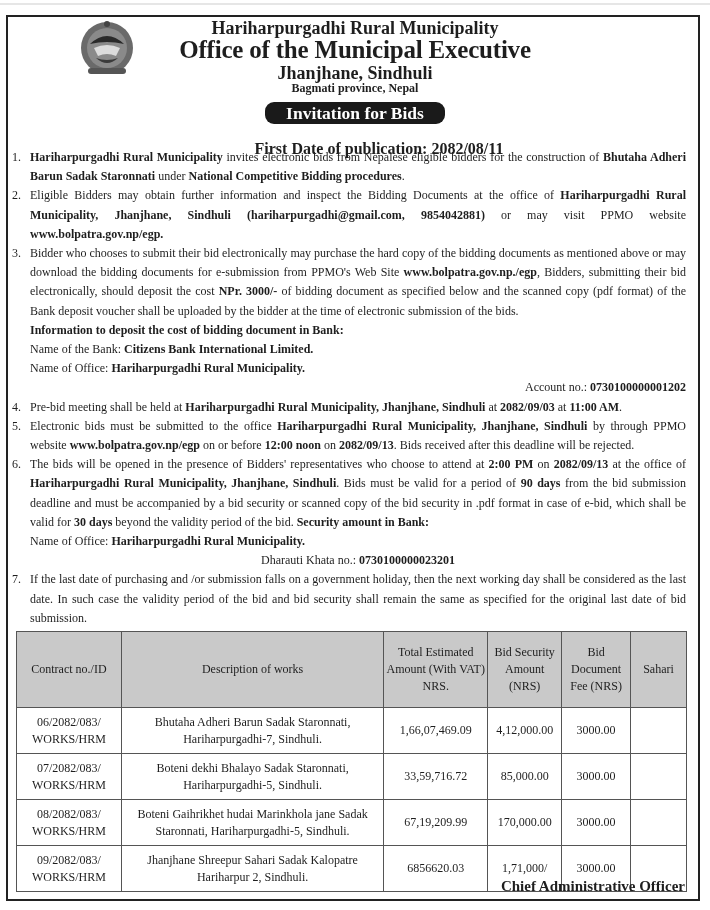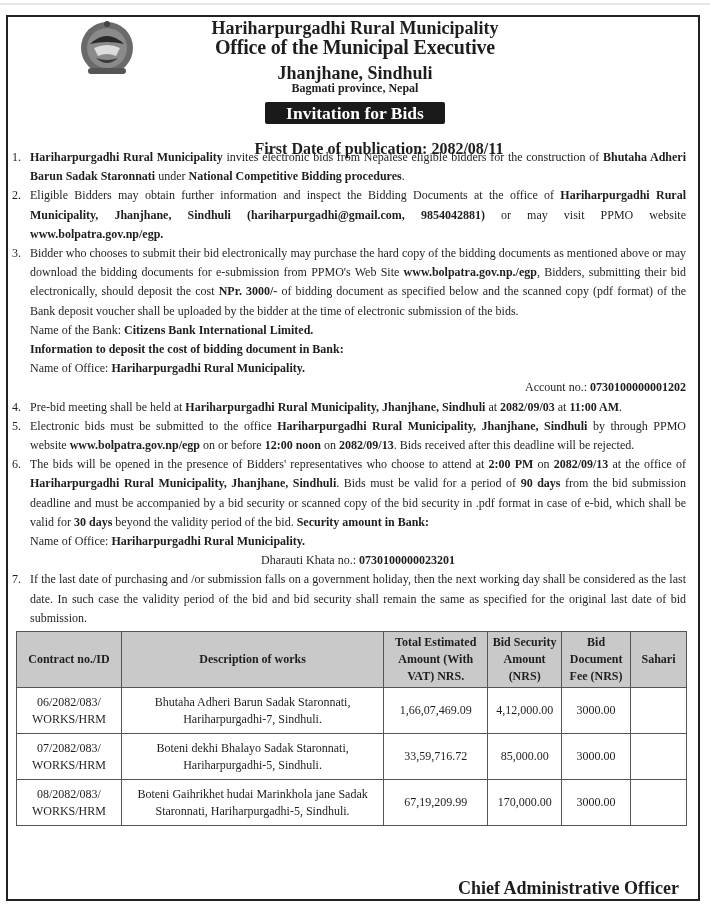--- a/index.html
+++ b/index.html
@@ -3,35 +3,35 @@
 <meta charset="utf-8">
 <style>
   * { box-sizing: border-box; margin: 0; padding: 0; }
   html, body { width: 710px; height: 910px; background: #ffffff; overflow: hidden; }
   body { font-family: "Liberation Serif", "DejaVu Serif", serif; color: #1e1e1e; position: relative; }
   .topline { position: absolute; left: 0; top: 3px; width: 710px; height: 2px; background: #e6e6e6; }
   .frame { position: absolute; left: 6px; top: 15px; width: 694px; height: 886px; border: 2px solid #222; }
   .emblem { position: absolute; left: 76px; top: 18px; width: 62px; height: 64px; }
   .hdr { position: absolute; left: 0; width: 710px; text-align: center; font-weight: bold; }
   .h1 { top: 18px; font-size: 18px; }
-  .h2 { top: 36px; font-size: 20px; letter-spacing: -0.2px; }
+  .h2 { top: 36px; font-size: 25px; letter-spacing: -0.2px; }
   .h3 { top: 63px; font-size: 18px; }
   .h4 { top: 81px; font-size: 12px; }
   .ifb-wrap { position: absolute; top: 102px; left: 0; width: 710px; text-align: center; }
-  .ifb { display: inline-block; background: #1a1a1a; color: #fff; font-weight: bold; font-size: 17.5px; padding: 0 21px; height: 22px; line-height: 22px; border-radius: 2px; }
+  .ifb { display: inline-block; background: #1a1a1a; color: #fff; font-weight: bold; font-size: 17.5px; padding: 0 21px; height: 22px; line-height: 22px; border-radius: 9px; }
   .pub { top: 140px; font-size: 16px; padding-left: 48px; }
   .body { position: absolute; left: 12px; top: 148px; width: 674px; font-size: 12px; line-height: 19.2px; text-align: justify; }
   .item { position: relative; padding-left: 18px; }
   .num { position: absolute; left: 0; top: 0; }
   b { font-weight: bold; }
   table { position: absolute; left: 16px; top: 631px; width: 671px; border-collapse: collapse; font-size: 12px; }
   th, td { border: 1px solid #555; text-align: center; vertical-align: middle; line-height: 17px; }
-  th { background: #c9c9c9; font-weight: bold; height: 56px; }
+  th { background: #c9c9c9; font-weight: normal; height: 76px; }
   td { height: 46px; }
-  .sig { position: absolute; right: 31px; top: 878px; font-size: 18px; font-weight: bold; }
+  .sig { position: absolute; right: 25px; top: 878px; font-size: 15px; font-weight: bold; }
 </style>
 </head>
 <body>
 
 <div class="topline"></div>
 <div class="frame"></div>
 
 <svg class="emblem" viewBox="0 0 62 64">
   <circle cx="31" cy="30" r="26" fill="#6a6a6a"></circle>
   <circle cx="31" cy="30" r="20" fill="#8a8a8a"></circle>
@@ -54,22 +54,22 @@
     <span class="num">1.</span>
     <b>Hariharpurgadhi Rural Municipality</b><span> invites electronic bids from Nepalese eligible bidders for the construction of </span><b>Bhutaha Adheri Barun Sadak Staronnati</b><span> under </span><b>National Competitive Bidding procedures</b><span>.</span>
   </div>
   <div class="item">
     <span class="num">2.</span>
     <span>Eligible Bidders may obtain further information and inspect the Bidding Documents at the office of </span><b>Hariharpurgadhi Rural Municipality, Jhanjhane, Sindhuli (hariharpurgadhi@gmail.com, 9854042881)</b><span> or may visit PPMO website </span><b>www.bolpatra.gov.np/egp.</b>
   </div>
   <div class="item">
     <span class="num">3.</span>
     <span>Bidder who chooses to submit their bid electronically may purchase the hard copy of the bidding documents as mentioned above or may download the bidding documents for e-submission from PPMO's Web Site </span><b>www.bolpatra.gov.np./egp</b><span>, Bidders, submitting their bid electronically, should deposit the cost </span><b>NPr. 3000/-</b><span> of bidding document as specified below and the scanned copy (pdf format) of the Bank deposit voucher shall be uploaded by the bidder at the time of electronic submission of the bids.</span>
+    <div style="text-align:left"><b>Information to deposit the cost of bidding document in Bank:</b></div>
     <div style="text-align:left"><span>Name of the Bank: </span><b>Citizens Bank International Limited.</b></div>
-    <div style="text-align:left"><b>Information to deposit the cost of bidding document in Bank:</b></div>
     <div style="text-align:left"><span>Name of Office: </span><b>Hariharpurgadhi Rural Municipality.</b></div>
     <div style="text-align:right"><span>Account no.: </span><b>0730100000001202</b></div>
   </div>
   <div class="item">
     <span class="num">4.</span>
     <span>Pre-bid meeting shall be held at </span><b>Hariharpurgadhi Rural Municipality, Jhanjhane, Sindhuli</b><span> at </span><b>2082/09/03</b><span> at </span><b>11:00 AM</b><span>.</span>
   </div>
   <div class="item">
     <span class="num">5.</span>
     <span>Electronic bids must be submitted to the office </span><b>Hariharpurgadhi Rural Municipality, Jhanjhane, Sindhuli</b><span> by through PPMO website </span><b>www.bolpatra.gov.np/egp</b><span> on or before </span><b>12:00 noon</b><span> on </span><b>2082/09/13</b><span>. Bids received after this deadline will be rejected.</span>
@@ -123,16 +123,24 @@
       <td></td>
     </tr>
     <tr>
       <td><span>08/2082/083/</span><br><span>WORKS/HRM</span></td>
       <td><span>Boteni Gaihrikhet hudai Marinkhola jane Sadak</span><br><span>Staronnati, Hariharpurgadhi-5, Sindhuli.</span></td>
       <td>67,19,209.99</td>
       <td>170,000.00</td>
       <td>3000.00</td>
       <td></td>
     </tr>
+    <tr>
+      <td><span>09/2082/083/</span><br><span>WORKS/HRM</span></td>
+      <td><span>Jhanjhane Shreepur Sahari Sadak Kalopatre</span><br><span>Hariharpur 2, Sindhuli.</span></td>
+      <td>6856620.03</td>
+      <td>1,71,000/</td>
+      <td>3000.00</td>
+      <td></td>
+    </tr>
   </tbody>
 </table>
 
 <div class="sig">Chief Administrative Officer</div>
 
 </body></html>

